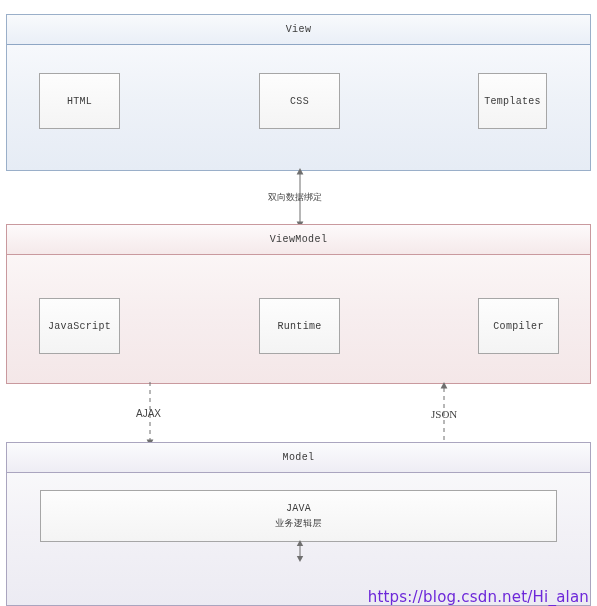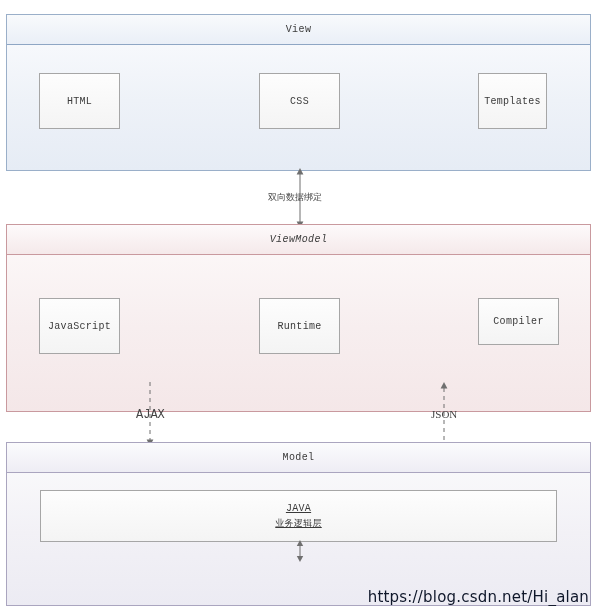--- a/index.html
+++ b/index.html
@@ -63,24 +63,23 @@
   .layer-view .layer-header {
     border-bottom-color: #8ea6c4;
     background: linear-gradient(180deg, #f8fafc 0%, #eaeff7 100%);
   }
 
   
   .layer-viewmodel {
     left: 6px;
     top: 216px;
     width: 585px;
-    height: 188px;
+    height: 160px;
     border-color: #c9999e;
     background: linear-gradient(180deg, #fdfafa 0%, #f7eeef 55%, #f4e7e8 100%);
-    font-style: italic;
   }
   .layer-viewmodel .layer-header {
     border-bottom-color: #c9999e;
     background: linear-gradient(180deg, #fdfafb 0%, #f5e9ea 100%);
   }
 
   
   .layer-model {
     left: 6px;
     top: 434px;
@@ -108,30 +107,29 @@
     color: #3a3a3a;
     letter-spacing: 0.3px;
   }
 
   .node-html      { left: 39px;  top: 65px;  width: 81px;  height: 56px; }
   .node-css       { left: 259px; top: 65px;  width: 81px;  height: 56px; }
   .node-templates { left: 478px; top: 65px;  width: 69px;  height: 56px; }
 
   .node-javascript { left: 39px;  top: 290px; width: 81px;  height: 56px; }
   .node-runtime    { left: 259px; top: 290px; width: 81px;  height: 56px; }
-  .node-compiler   { left: 478px; top: 290px; width: 81px;  height: 47px; }
+  .node-compiler   { left: 478px; top: 290px; width: 81px;  height: 56px; }
 
   .node-java {
     left: 40px;
     top: 482px;
     width: 517px;
     height: 52px;
     flex-direction: column;
     line-height: 1.45;
-    text-decoration: underline;
   }
   .node-java .sub {
     font-family: "DejaVu Sans", "Liberation Sans", sans-serif;
     font-size: 9px;
   }
 
   
   .cylinder {
     position: absolute;
     left: 265px;
@@ -172,40 +170,40 @@
   }
   .label-binding {
     left: 266px;
     top: 183px;
     font-size: 9px;
     padding: 0 2px;
   }
   .label-ajax {
     left: 134px;
     top: 400px;
-    font-family: Liberation Mono, monospace;
-    font-size: 12px;
+    font-family: Liberation Sans, sans-serif;
+    font-size: 10px;
     padding: 0 2px;
   }
   .label-json {
     left: 429px;
     top: 400px;
     font-family: Liberation Serif, serif;
     font-size: 11px;
     padding: 0 2px;
   }
 
   
   .watermark {
     position: absolute;
     right: 8px;
     bottom: 8px;
     font-family: "DejaVu Sans", "Liberation Sans", sans-serif;
     font-size: 15px;
-    color: #0f172a;
+    color: #6d28d9;
     letter-spacing: 0.2px;
     user-select: none;
     pointer-events: none;
   }
 </style>
 </head>
 <body>
 
 <div id="canvas">
 

